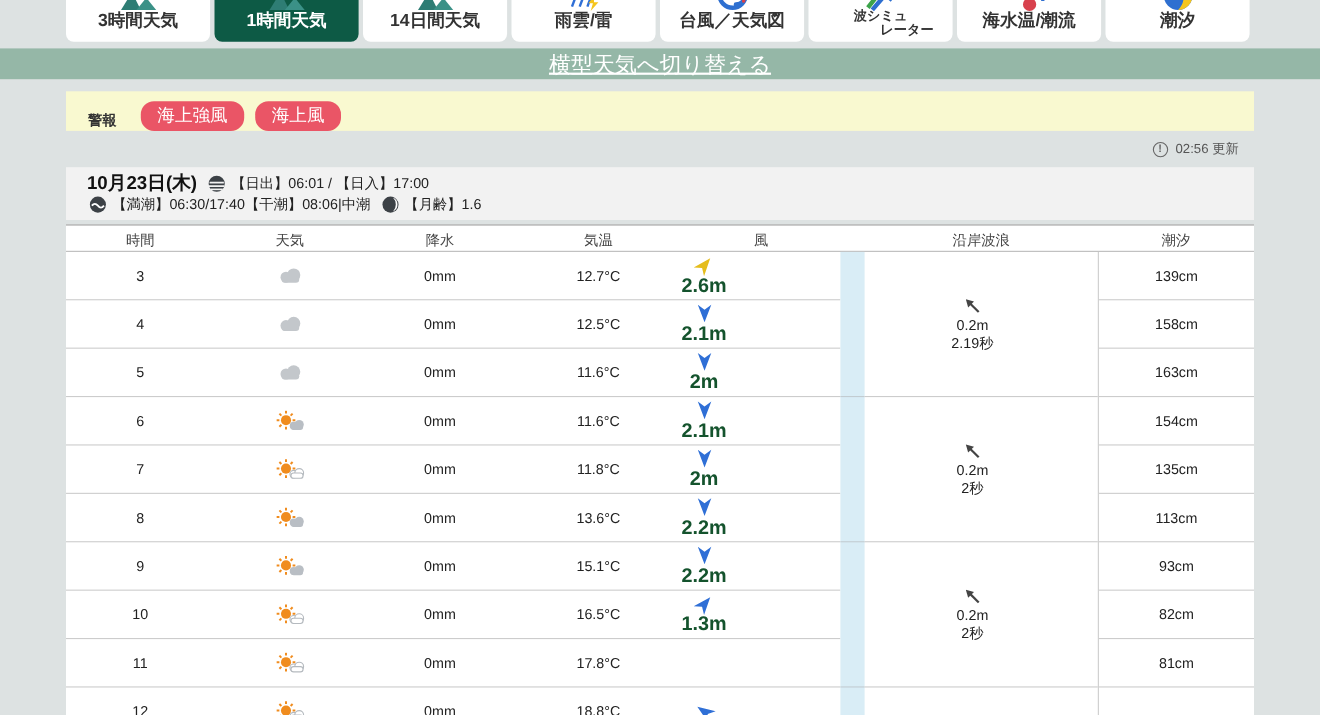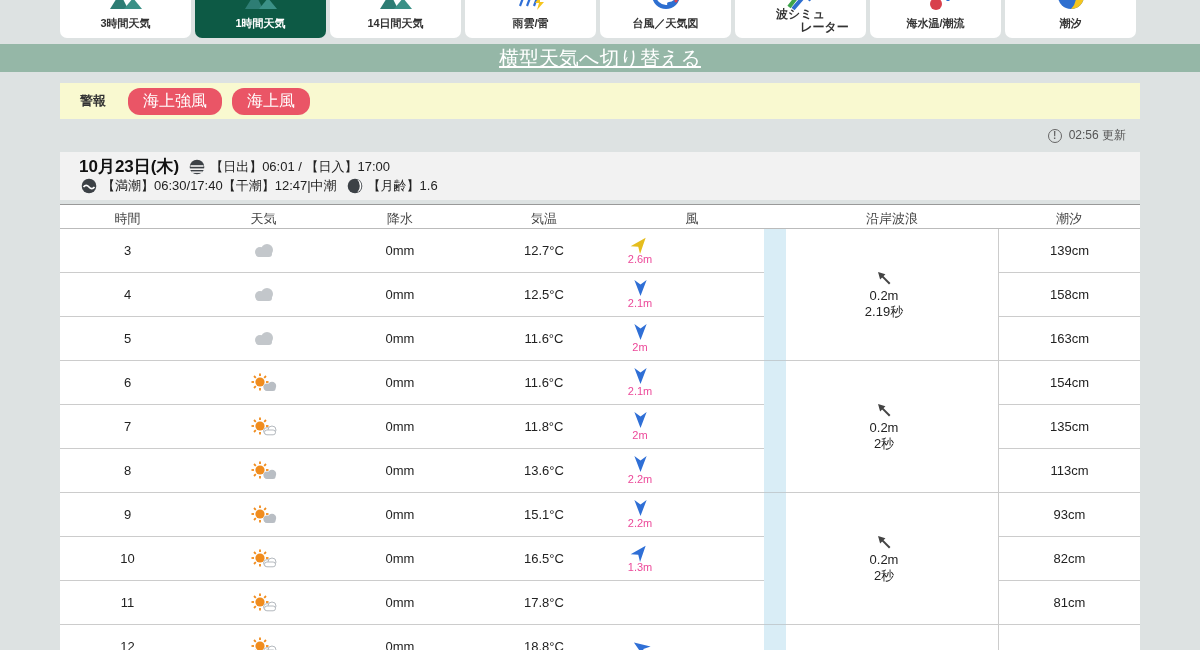--- a/index.html
+++ b/index.html
@@ -5,31 +5,31 @@
   * { margin:0; padding:0; box-sizing:border-box; }
   html,body { width:1200px; height:650px; }
   body { font-family:"Liberation Sans","DejaVu Sans",sans-serif; background:#dde2e2; }
   .page { position:relative; width:1200px; height:650px; overflow:hidden; background:#dde2e2; }
 
   
   .tabs-row { position:absolute; top:-24px; left:60px; width:1080px; height:62px; display:flex; gap:4px; }
   .tab { position:relative; flex:0 0 131px; height:62px; background:#ffffff; border-radius:7px; cursor:pointer; }
   .tab.active { background:#0d5a45; }
   .tab-icon { position:absolute; top:3px; left:50%; transform:translateX(-50%); width:36px; height:34px; }
-  .tab-label { position:absolute; bottom:9px; width:100%; text-align:center; font-size:11px; font-weight:bold; color:#333; line-height:1.1; }
+  .tab-label { position:absolute; bottom:9px; width:100%; text-align:center; font-size:16px; font-weight:bold; color:#333; line-height:1.1; }
   .tab.active .tab-label { color:#fff; }
   .tab-label .l2 { display:block; font-size:12px;padding-left:48px; }
   .tab-label.two { bottom:4px; font-size:12px; }
 
   
   .banner { position:absolute; top:44px; left:0; width:1200px; height:28px; background:#95b7a7; display:flex; align-items:center; justify-content:center; }
   .banner a { color:#ffffff; font-size:20px; text-decoration:underline; cursor:pointer; }
 
   
-  .alert-bar { position:absolute; top:83px; left:60px; width:1080px; height:36px; background:#f9f9d0; display:flex; align-items:center; padding-left:20px; }
+  .alert-bar { position:absolute; top:83px; left:60px; width:1080px; height:36px; background:#f9f9d0; display:flex; align-items:flex-end; padding-left:20px; }
   .alert-title { font-size:13px; font-weight:bold; color:#333; margin-right:22px; }
   .badge { display:inline-block; background:#ea5566; color:#fff; font-size:16px; padding:3px 15px; border-radius:12px; margin-right:10px; cursor:pointer; }
 
   
   .update-strip { position:absolute; top:119px; left:60px; width:1080px; height:33px; display:flex; align-items:center; justify-content:flex-end; padding-right:14px; color:#555; font-size:12px; }
   .info-icon { display:inline-flex; align-items:center; justify-content:center; width:14px; height:14px; border:1.4px solid #666; border-radius:50%; font-size:10px; font-weight:bold; color:#666; margin-right:7px; }
 
   
   .date-panel { position:absolute; top:152px; left:60px; width:1080px; height:48px; background:#f2f2f2; padding:5px 0 0 19px; }
   .dp-line { display:flex; align-items:center; height:19px; font-size:13px; color:#222; }
@@ -45,21 +45,21 @@
   .col-left { width:704px; }
   .trow { display:flex; height:44px; border-bottom:1px solid #ccc; align-items:center; }
   .cell { display:flex; align-items:center; justify-content:center; font-size:13px; color:#222; }
   .c-time  { width:135px; }
   .c-wx    { width:137px; }
   .c-pre   { width:136px; }
   .c-tmp   { width:152px; }
   .c-wind  { width:144px; justify-content:flex-start; }
   .wind-inner { width:40px; display:flex; flex-direction:column; align-items:center; line-height:1.1; }
   .wind-inner svg { display:block; }
-  .wind-speed { font-size:11px; color:#ec4899; margin-top:0px; }
+  .wind-speed { font-size:18px; color:#14532d; margin-top:0px;font-weight:bold; }
   .col-strip { width:22px; background:#d9edf6; }
   .strip-seg { width:22px; }
   .strip-seg.b { border-bottom:1px solid #c2ccd1; }
   .col-wave { width:212px; }
   .wave-cell { height:132px; border-bottom:1px solid #ccc; display:flex; flex-direction:column; align-items:center; justify-content:center; padding-right:16px; line-height:1.25; font-size:13px; color:#222; }
   .wave-cell.last { height:44px; border-bottom:none; }
   .col-tide { width:142px; border-left:1px solid #ccc; }
   .tide-cell { height:44px; border-bottom:1px solid #ccc; display:flex; align-items:center; justify-content:center; font-size:13px; color:#222; }
 </style>
 </head>
@@ -219,21 +219,21 @@
         <rect x="1" y="9.4" width="14" height="1.6" fill="#f2f2f2"></rect>
         <rect x="2.5" y="12.4" width="11" height="1.5" fill="#f2f2f2"></rect>
       </svg>
       <span class="dp-txt">【日出】06:01 / 【日入】17:00</span>
     </div>
     <div class="dp-line">
       <svg class="dp-ico" viewBox="0 0 16 16">
         <circle cx="8" cy="8" r="7.3" fill="#3c4146"></circle>
         <path d="M2.5 9 q2.7-3.4 5.5 0 t5.5 0" stroke="#fff" stroke-width="1.7" fill="none"></path>
       </svg>
-      <span class="dp-txt">【満潮】06:30/17:40【干潮】12:47|中潮</span>
+      <span class="dp-txt">【満潮】06:30/17:40【干潮】08:06|中潮</span>
       <svg class="dp-ico" viewBox="0 0 16 16" style="margin-left:10px">
         <circle cx="8" cy="8" r="7.3" fill="#3c4146"></circle>
         <path d="M10.2 1.6 a7 7 0 0 1 0 12.8 a8.6 8.6 0 0 0 2.6-6.4 a8.6 8.6 0 0 0-2.6-6.4" fill="#fff"></path>
       </svg>
       <span class="dp-txt">【月齢】1.6</span>
     </div>
   </div>
 
   <div class="wtable">
     <div class="thead">

